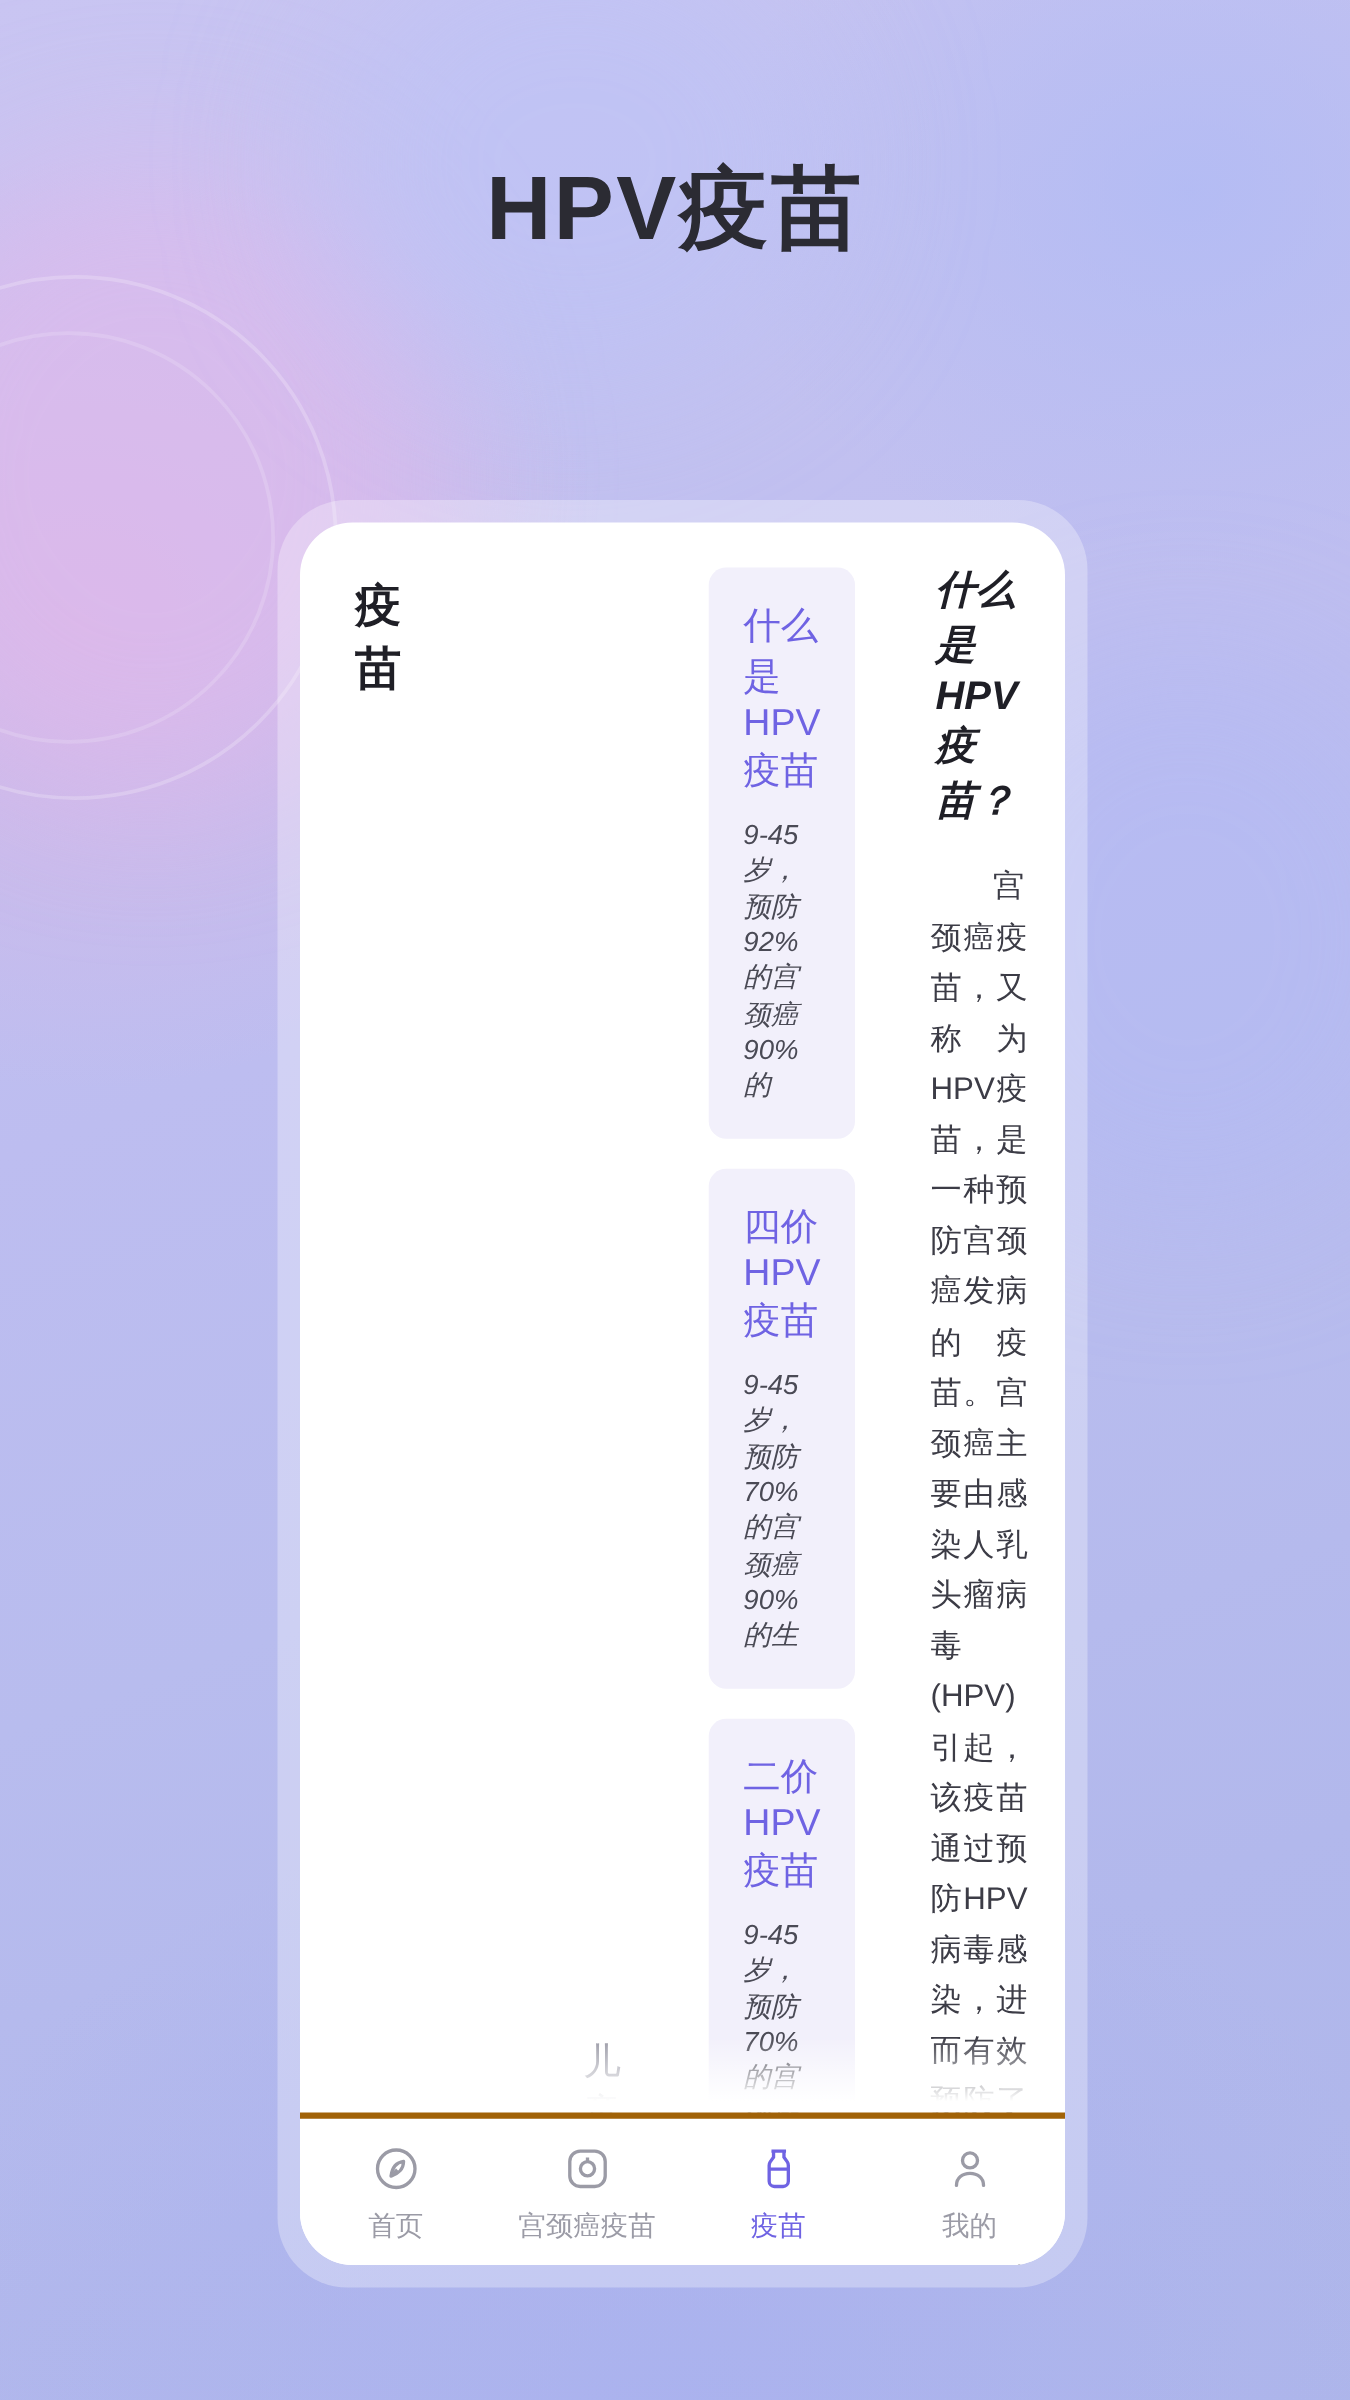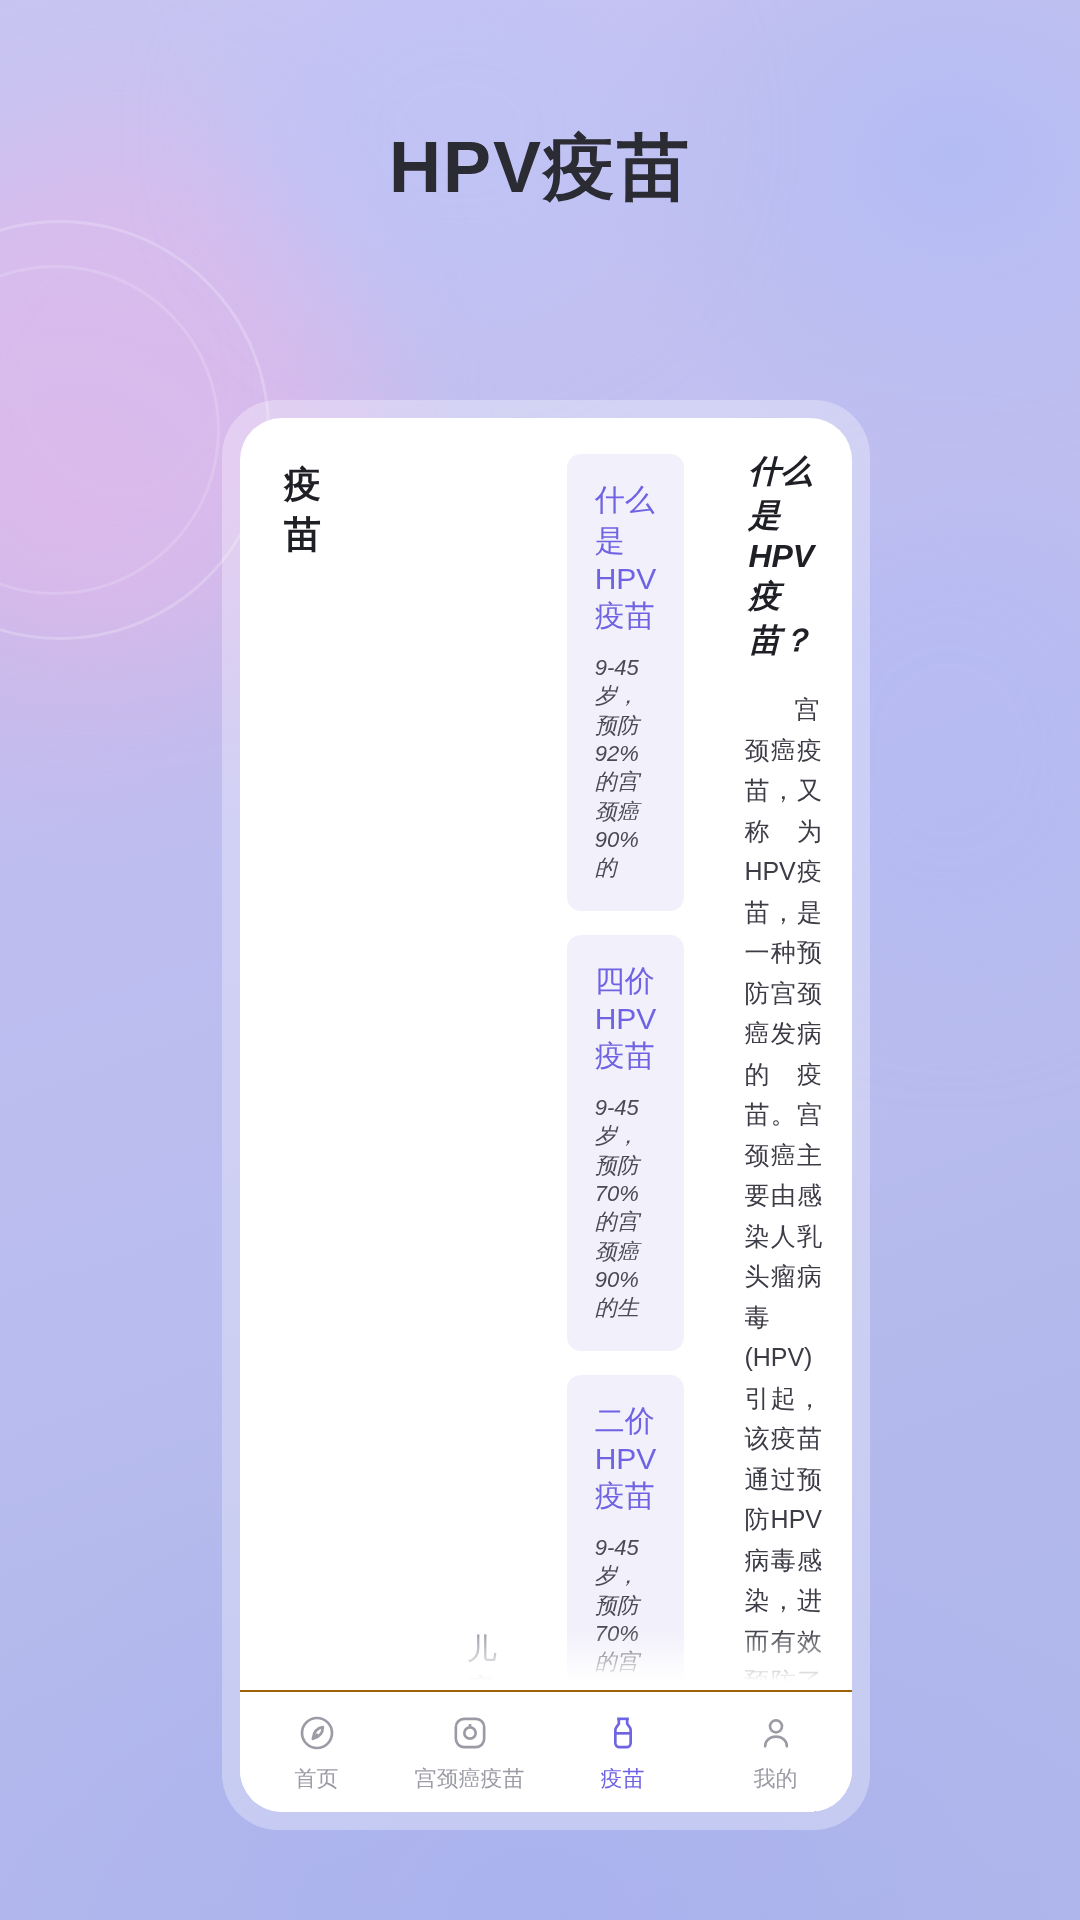--- a/index.html
+++ b/index.html
@@ -158,21 +158,21 @@
     background: linear-gradient(to bottom, rgba(255,255,255,0) 0%, #ffffff 85%);
     pointer-events: none;
   }
 
   
   .bottom-nav {
     position: absolute;
     left: 0; right: 0; bottom: 0;
     height: 122px;
     background: #ffffff;
-    border-top: 2px solid #a16207;
+    border-top: 5px solid #a16207;
     display: flex;
     align-items: center;
   }
   .nav-item {
     flex: 1;
     text-align: center;
     color: #9b9ba6;
     font-size: 22px;
   }
   .nav-item.active { color: #6f63e3; }

